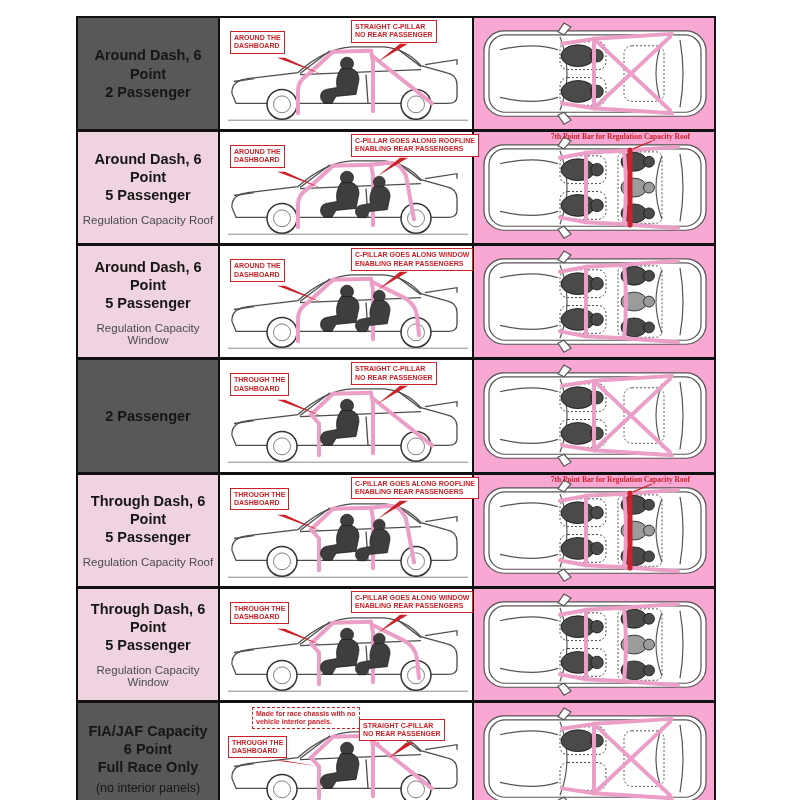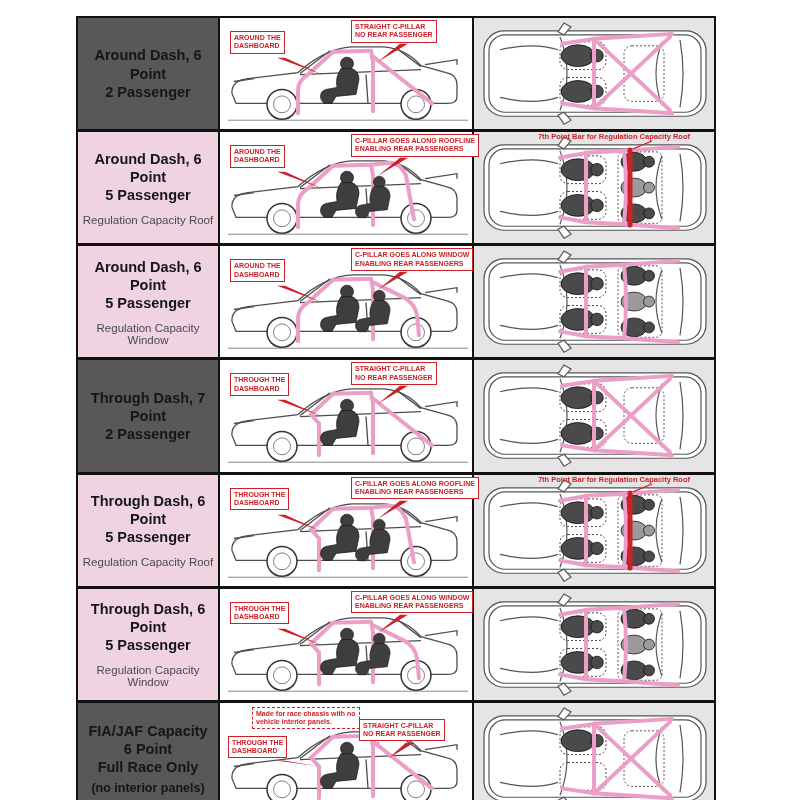--- a/index.html
+++ b/index.html
@@ -8,24 +8,24 @@
     border:2px solid #111;box-sizing:border-box;display:flex;flex-direction:column;background:#fff;}
   .row{flex:1 1 0;display:flex;border-bottom:3px solid #111;min-height:0;}
   .row:last-child{border-bottom:none;}
   .cell{box-sizing:border-box;position:relative;}
   .lbl{width:142px;border-right:2px solid #111;display:flex;flex-direction:column;
     align-items:center;justify-content:center;text-align:center;padding:4px;}
   .lbl.gray{background:#595757;}
   .lbl.pink{background:#f0d3e1;}
   .lbl-line{font-weight:bold;font-size:14.5px;line-height:1.25;color:#161616;}
   .lbl-sub{font-size:11.5px;color:#4a4a4a;margin-top:10px;}
-  .lbl-sub.boldsub{font-weight:bold;font-size:12.5px;color:#161616;margin-top:5px;}
+  .lbl-sub.boldsub{font-weight:normal;font-size:12.5px;color:#161616;margin-top:5px;}
   .lbl-line:empty,.lbl-sub:empty{display:none;}
   .side{width:254px;border-right:2px solid #111;background:#fff;}
-  .topv{flex:1;background:#e5e5e5;}
+  .topv{flex:1;background:#f9a8d4;font-family:Liberation Serif, serif;}
   .ill{position:absolute;left:0;top:0;width:100%;height:100%;display:block;}
   .ann{position:absolute;border:1.5px solid #cc2128;color:#cc2128;background:#fff;
     font-weight:bold;font-size:7px;line-height:1.18;padding:2px 3px;white-space:nowrap;z-index:3;}
   .ann span{display:block;}
   .dash-pos{left:10px;top:13px;}
   .cp-pos{left:131px;top:2px;}
   .dash-pos7{left:8px;top:33px;}
   .cp-pos7{left:139px;top:16px;}
   .race-pos{left:32px;top:4px;border-style:dashed;}
   .tv-note{position:absolute;top:0;right:24px;color:#cc2128;font-weight:bold;
@@ -270,21 +270,20 @@
           <use href="#tv-seats-front"></use>
           <use href="#tv-figs-front"></use>
           <use href="#tv-figs-rear"></use>
         <use href="#tv-cage5"></use>
       </svg>
     </div>
   </div>
 
   <div class="row">
     <div class="cell lbl gray">
-      <div class="lbl-line">Through Dash, 7 Point</div>
       <div class="lbl-line">2 Passenger</div>
     </div>
     <div class="cell side">
       <svg class="ill" viewBox="0 0 252 112" preserveAspectRatio="none">
         <use href="#sv-body"></use>
           <use href="#sv-leg-through"></use>
           <use href="#sv-hoop"></use>
           <use href="#sv-rear-straight"></use>
         <use href="#sv-fig"></use>
           <use href="#ld-dash"></use>

